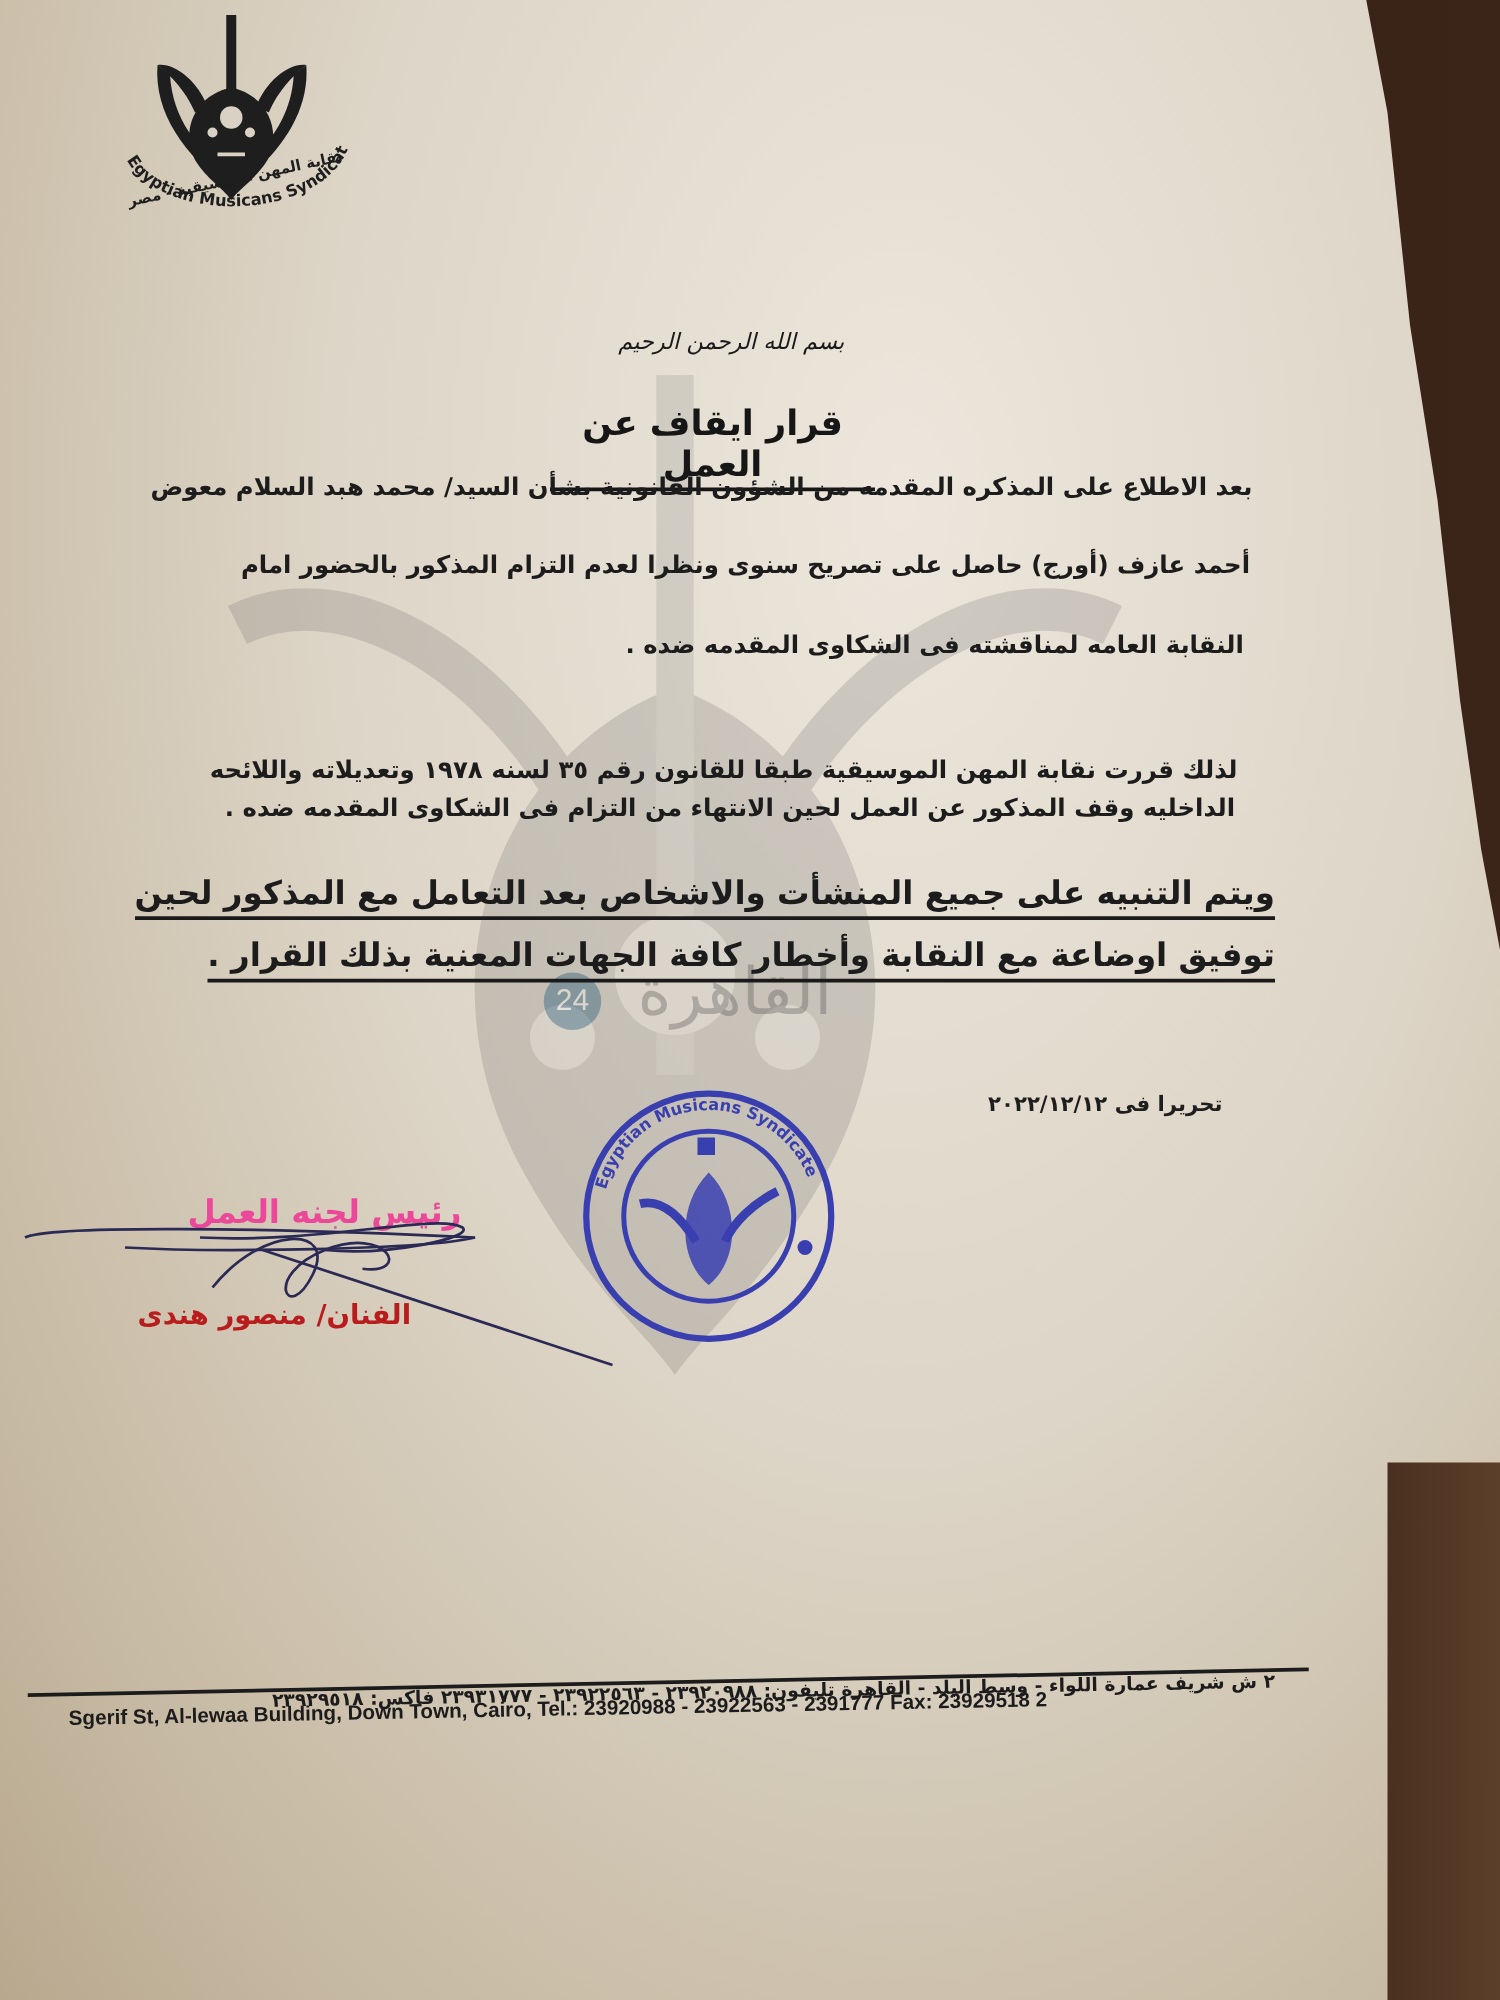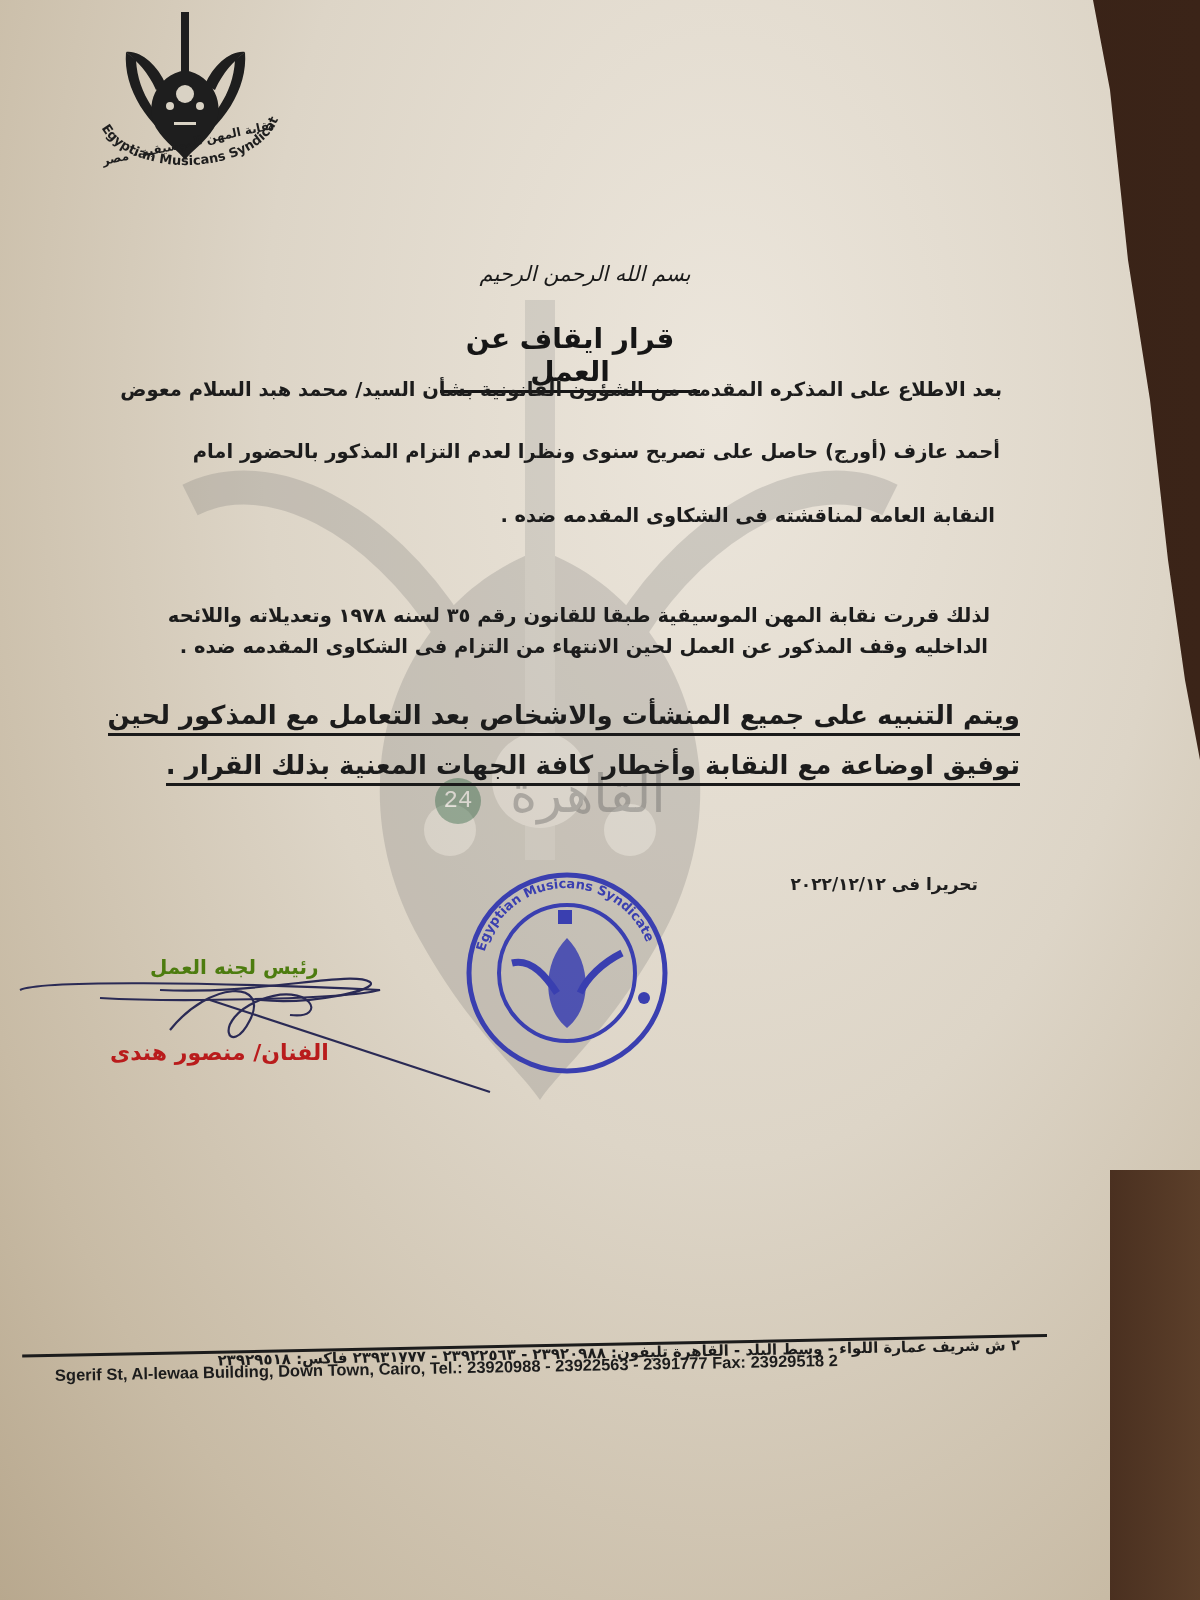--- a/index.html
+++ b/index.html
@@ -21,34 +21,34 @@
 
   
   .logo { position:absolute; left:78px; top:10px; width:215px; height:180px; }
   .logo svg { width:100%; height:100%; }
 
   
   .watermark { position:absolute; left:150px; top:300px; width:780px; height:840px; opacity:0.22; pointer-events:none; }
   .watermark svg { width:100%; height:100%; }
 
   .news-wm { position:absolute; left:430px; top:770px; width:330px; height:80px; opacity:0.35; }
-  .news-wm .badge { position:absolute; left:5px; top:8px; width:46px; height:46px; border-radius:50%; background:#14532d; color:#fff; font-family:Liberation Mono, monospace; font-size:24px; text-align:center; line-height:46px; }
+  .news-wm .badge { position:absolute; left:5px; top:8px; width:46px; height:46px; border-radius:50%; background:#0c4a6e; color:#fff; font-family:Liberation Sans, sans-serif; font-size:24px; text-align:center; line-height:46px; }
   .news-wm .txt { position:absolute; left:80px; top:-6px; font-family:"DejaVu Sans",sans-serif; font-weight:normal; font-size:52px; color:#555; }
 
-  .basmala { position:absolute; left:470px; top:262px; width:230px; text-align:center; font-family:"DejaVu Serif",serif; font-size:21px; color:#1a1a1a; letter-spacing:1px; font-style:italic; }
+  .basmala { position:absolute; left:470px; top:262px; width:230px; text-align:center; font-family:"DejaVu Serif",serif; font-size:18px; color:#1a1a1a; letter-spacing:1px; font-style:italic; }
 
   .title { position:absolute; left:440px; top:322px; width:260px; text-align:center; font-family:"DejaVu Sans",sans-serif; font-weight:bold; font-size:28px; color:#161616; border-bottom:3px solid #161616; padding-bottom:2px; }
 
   .line { position:absolute; font-family:"DejaVu Sans",sans-serif; font-weight:bold; color:#1c1c1c; white-space:nowrap; text-align:right; direction:rtl; }
   .body-line { font-size:19.5px; right:200px; }
   .emph { font-size:26px; border-bottom:3px solid #1a1a1a; padding-bottom:3px; }
 
   .date { position:absolute; right:222px; top:874px; font-family:"DejaVu Sans",sans-serif; font-weight:bold; font-size:17px; color:#1e1e1e; direction:rtl; }
 
-  .sig-title { position:absolute; left:150px; top:955px; font-family:"DejaVu Sans",sans-serif; font-weight:bold; font-size:20px; color:#4d7c0f; direction:rtl; }
+  .sig-title { position:absolute; left:150px; top:955px; font-family:"DejaVu Sans",sans-serif; font-weight:bold; font-size:26px; color:#ec4899; direction:rtl; }
   .sig-name { position:absolute; left:110px; top:1040px; font-family:"DejaVu Sans",sans-serif; font-weight:bold; font-size:22px; color:#b91c1c; direction:rtl; }
   .signature { position:absolute; left:10px; top:960px; width:500px; height:150px; }
   .signature svg { width:100%; height:100%; }
 
   .stamp { position:absolute; left:462px; top:868px; width:210px; height:210px; }
   .stamp svg { width:100%; height:100%; }
 
   .footer-rule { position:absolute; left:22px; top:1334px; width:1025px; height:3px; background:#1c1c1c; transform:rotate(-1.15deg); transform-origin:right center; }
   .footer-ar { position:absolute; left:60px; top:1336px; width:960px; font-family:"DejaVu Sans",sans-serif; font-weight:bold; font-size:15px; color:#1c1c1c; direction:rtl; text-align:right; transform:rotate(-1.1deg); transform-origin:right center; white-space:nowrap; }
   .footer-en { position:absolute; left:55px; top:1366px; width:960px; font-family:"Liberation Sans",sans-serif; font-weight:bold; font-size:16.5px; color:#1c1c1c; white-space:nowrap; transform:rotate(-1.1deg); transform-origin:left center; }

